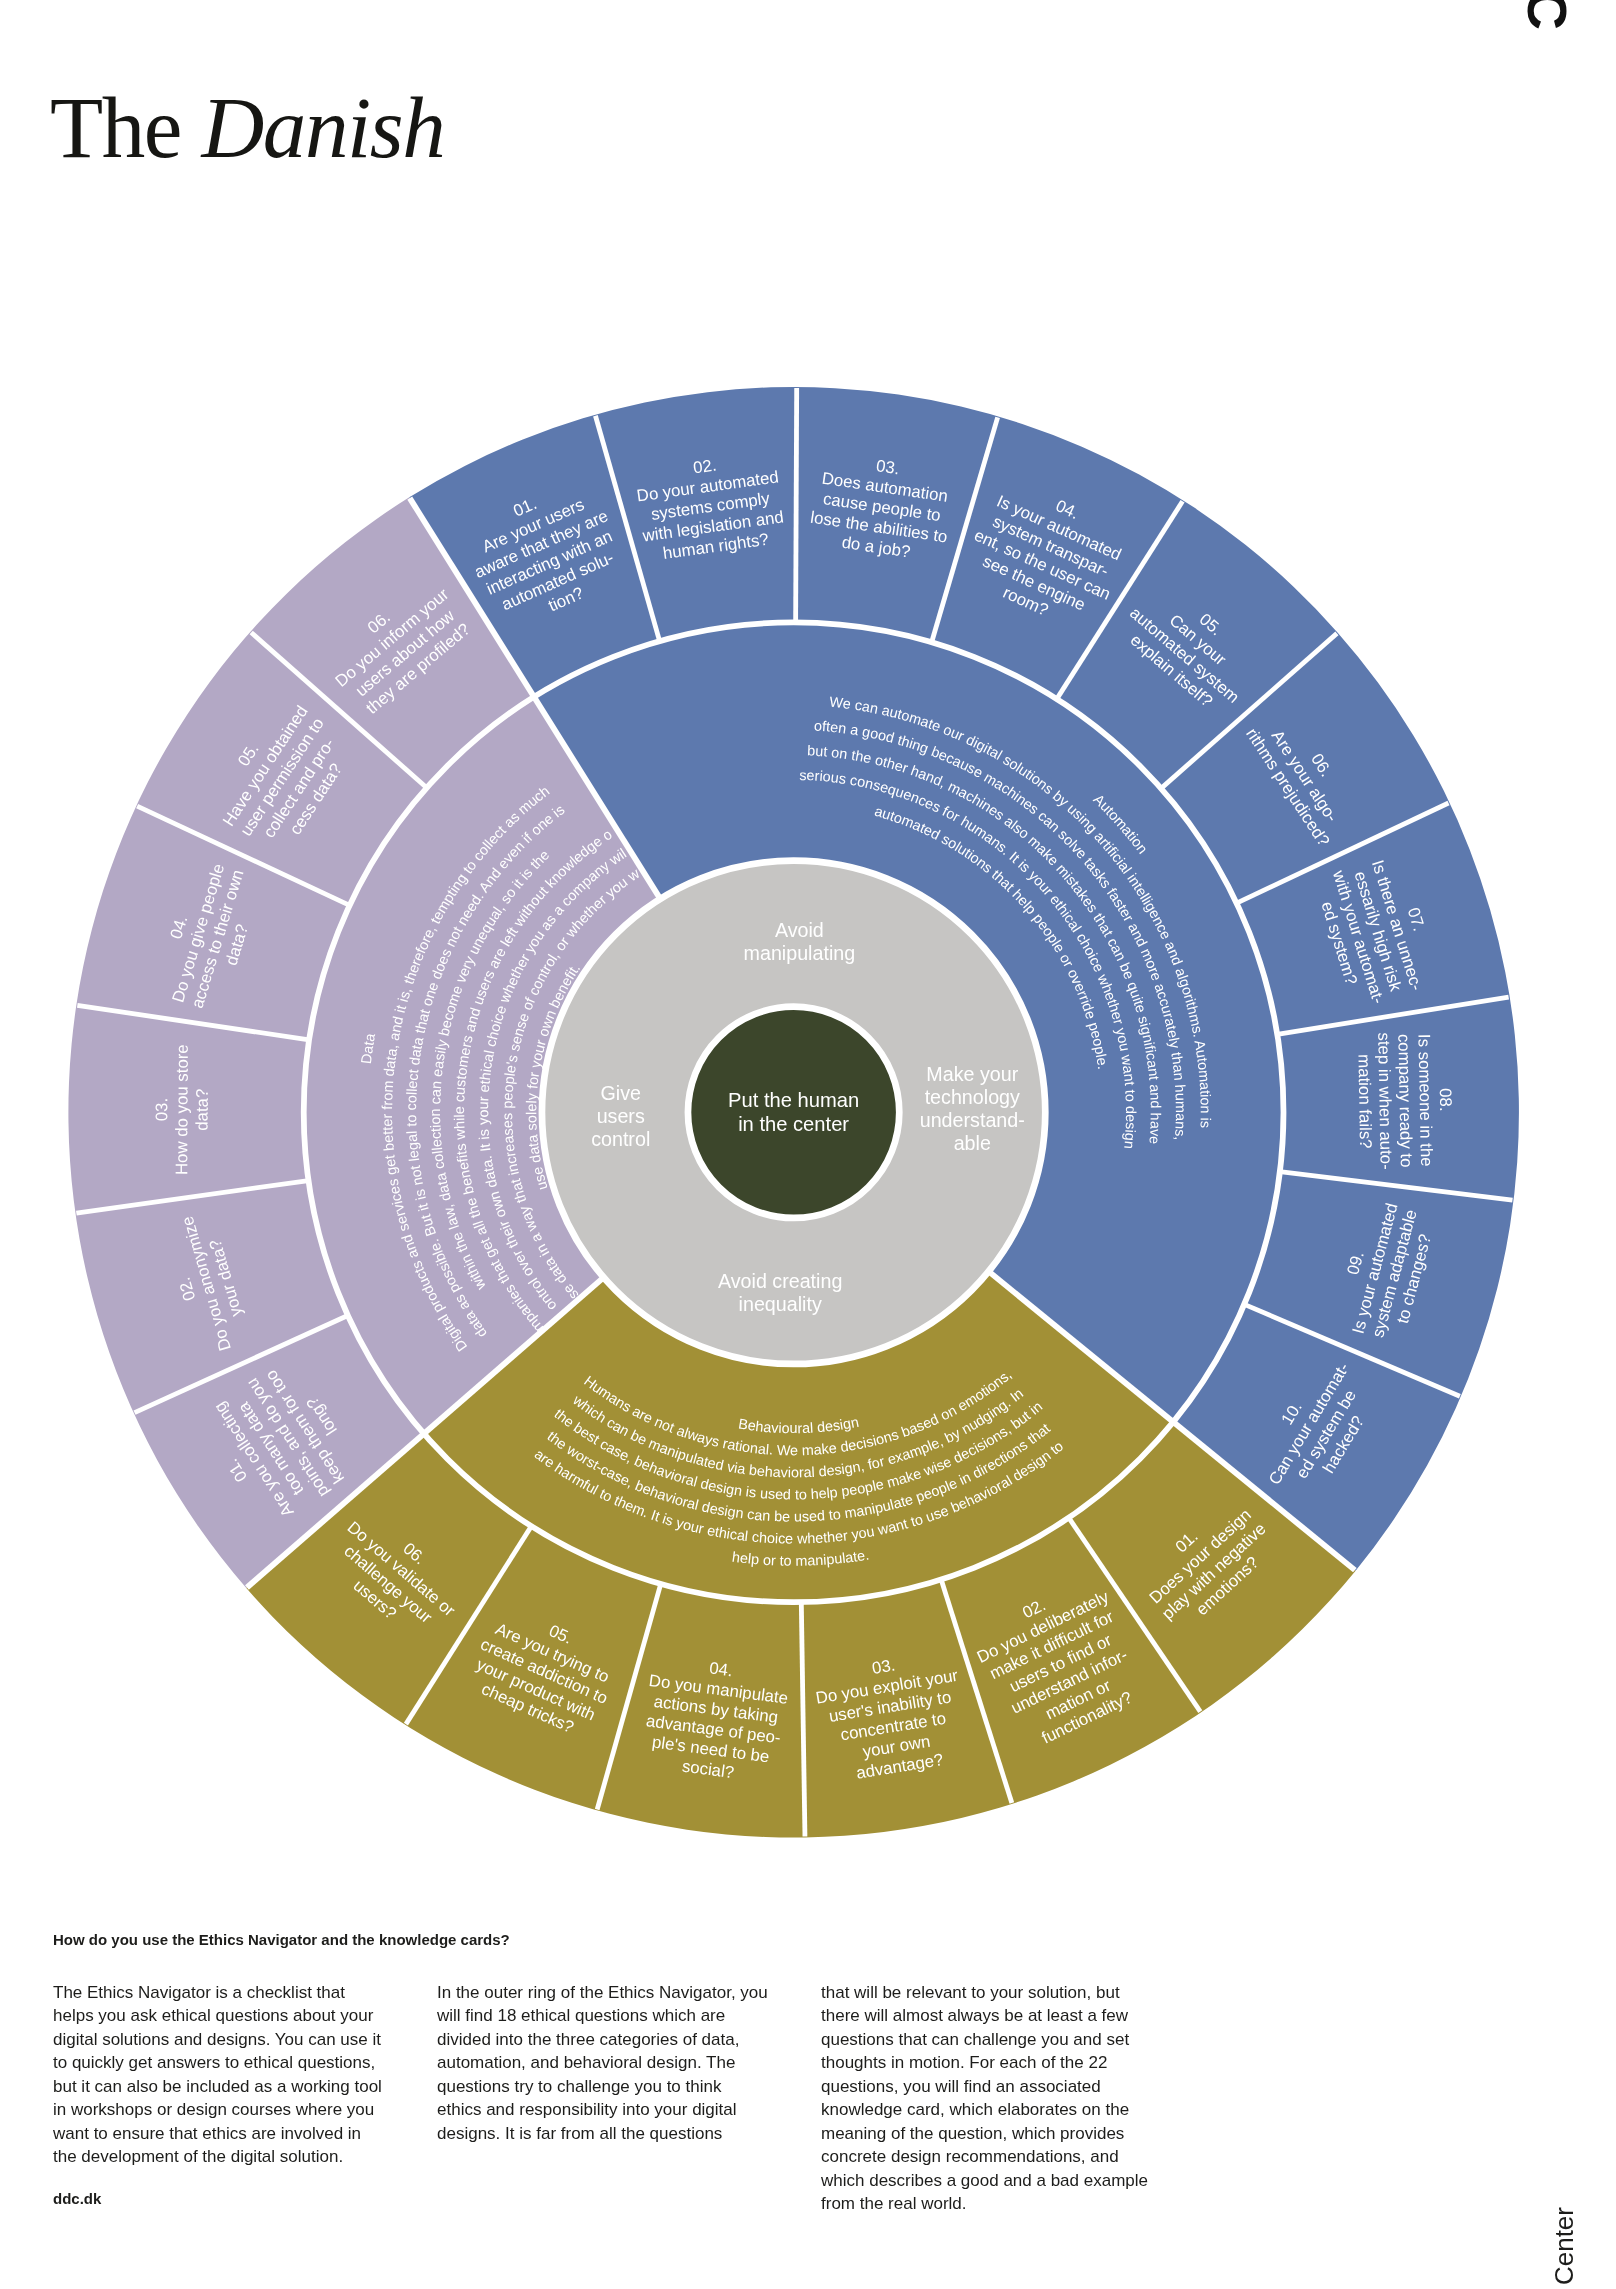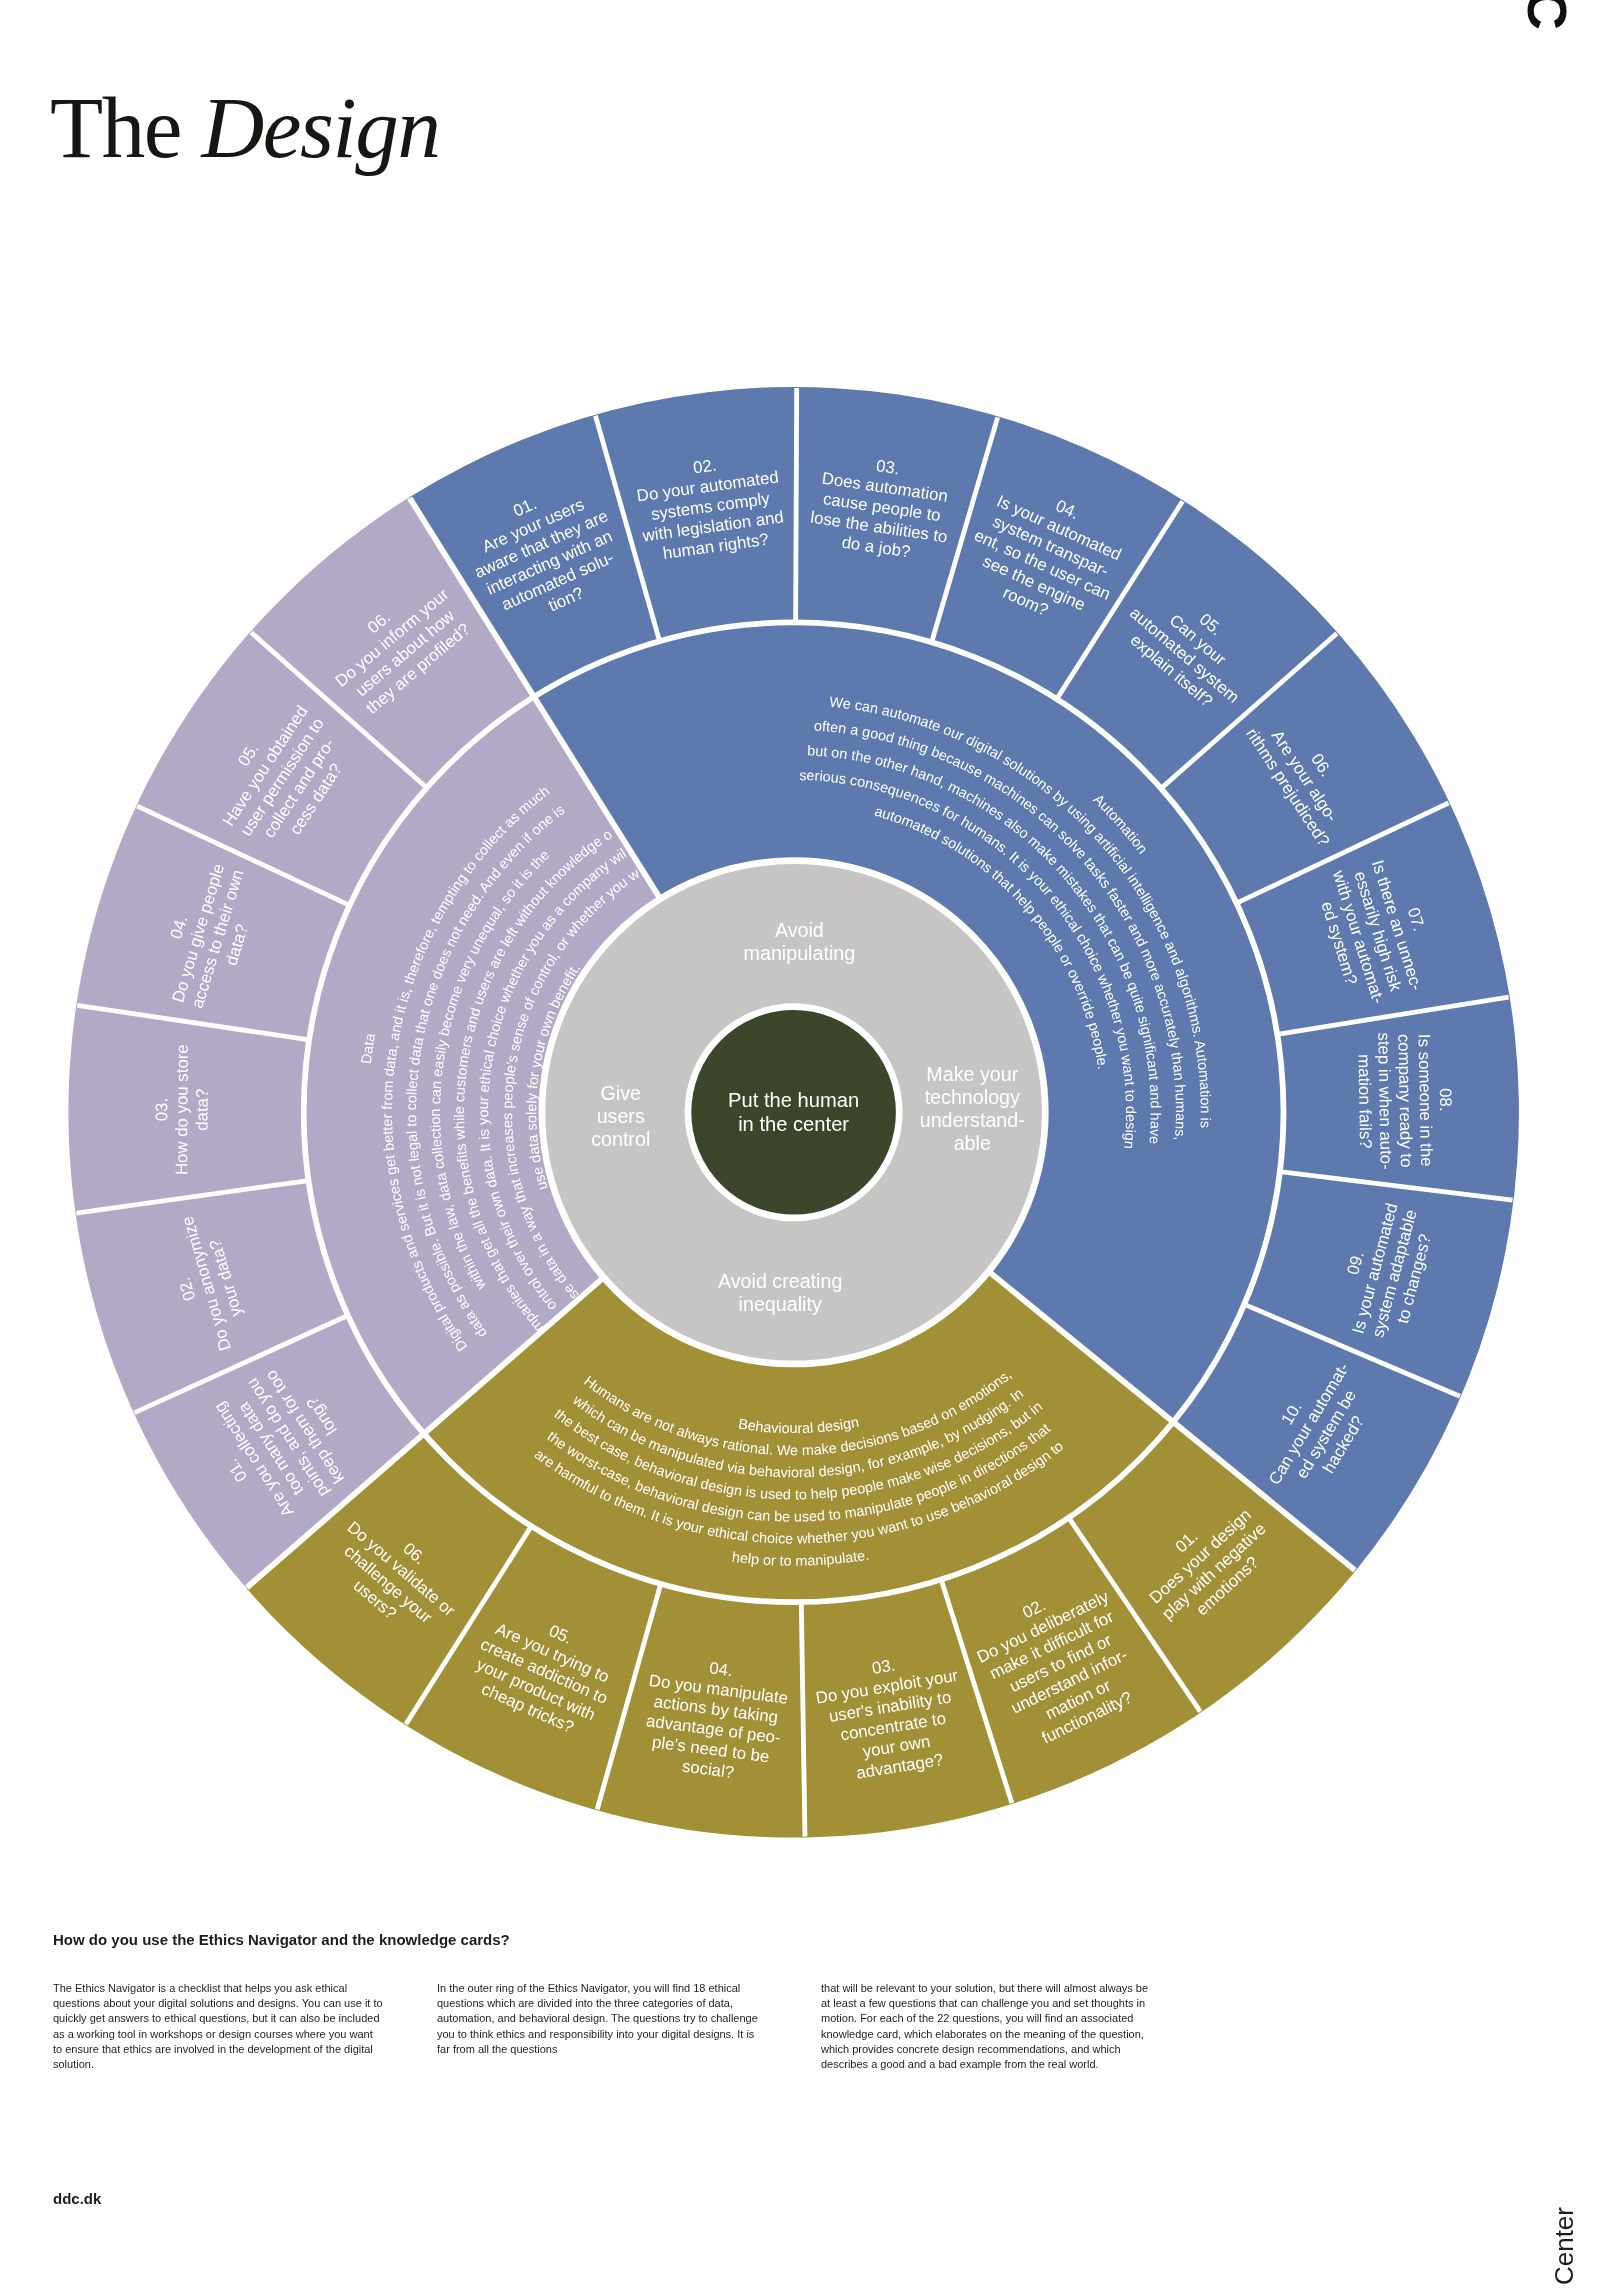--- a/index.html
+++ b/index.html
@@ -10,30 +10,30 @@
   .title em{font-style:italic;}
   .logo{position:absolute;top:31px;right:37px;transform:rotate(90deg);transform-origin:top right;
         font-weight:700;font-size:56px;letter-spacing:1px;white-space:nowrap;color:#111;}
   .side-caption{position:absolute;right:37px;bottom:82px;transform:rotate(-90deg);
         transform-origin:bottom right;font-size:26px;white-space:nowrap;color:#1d1d1b;}
   #wheel{position:absolute;left:0;top:0;}
   svg text{font-family:"Liberation Sans",sans-serif;}
   .footer{position:absolute;left:53px;top:1919px;width:1114px;}
   .footer h2{font-size:15px;margin:12px 0 33px 0;font-weight:700;}
   .cols{display:flex;gap:53px;}
-  .col{width:331px;font-size:11px;line-height:1.38;}
+  .col{width:331px;font-size:17px;line-height:1.38;}
   .col p{margin:0 0 20px 0;}
   .site{position:absolute;left:53px;top:2190px;font-weight:700;font-size:15px;}
 </style>
 </head>
 <body>
 
 <div class="poster">
 
-  <h1 class="title"><span><span>The </span><em>Design</em></span><br></h1>
+  <h1 class="title"><span><span>The </span><em>Danish</em></span><br></h1>
 
   <div class="logo">DDC</div>
 
   <svg id="wheel" width="1617" height="2289" viewBox="0 0 1683 2383">
       <defs>
         <path id="tp-data-0" d="M 485.7 1441.6 A 443 443 0 0 1 583.4 787.3" fill="none"></path>
         <path id="tp-data-1" d="M 504.9 1425.6 A 418 418 0 0 1 597.1 808.2" fill="none"></path>
         <path id="tp-data-2" d="M 524.1 1409.6 A 393 393 0 0 1 610.8 829.2" fill="none"></path>
         <path id="tp-data-3" d="M 543.3 1393.6 A 368 368 0 0 1 624.5 850.1" fill="none"></path>
         <path id="tp-data-4" d="M 562.5 1377.6 A 343 343 0 0 1 638.2 871.0" fill="none"></path>

